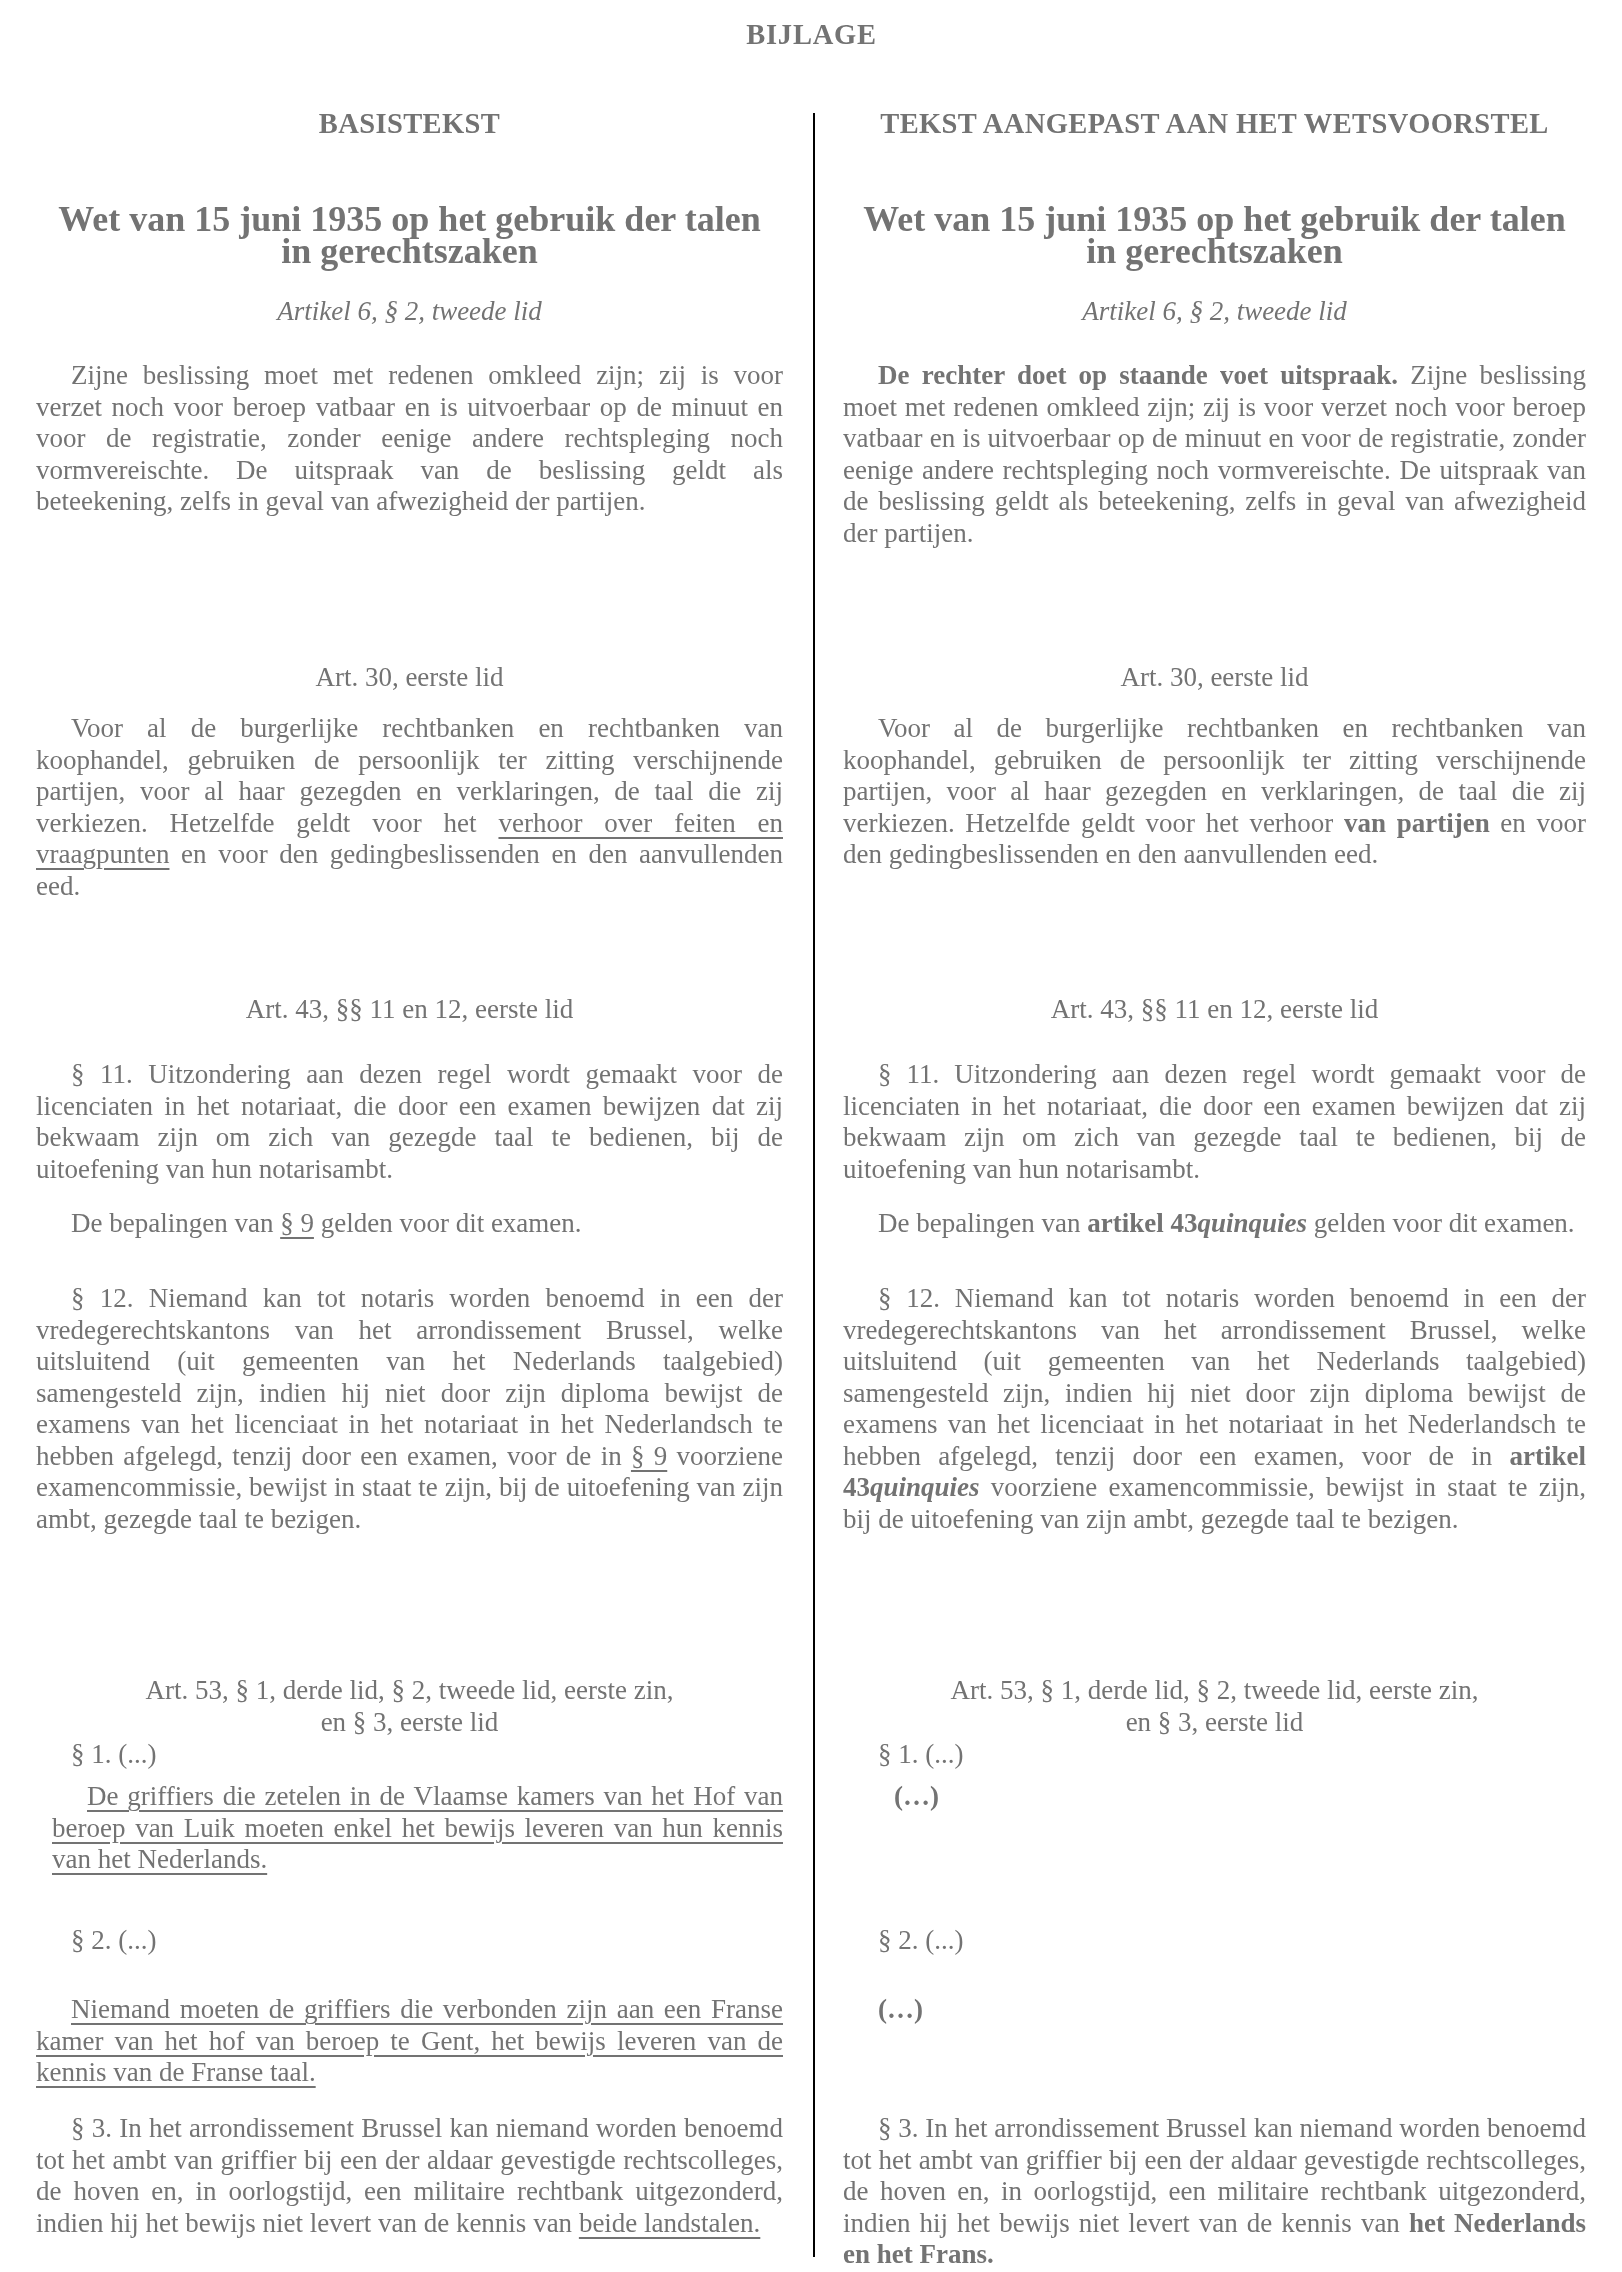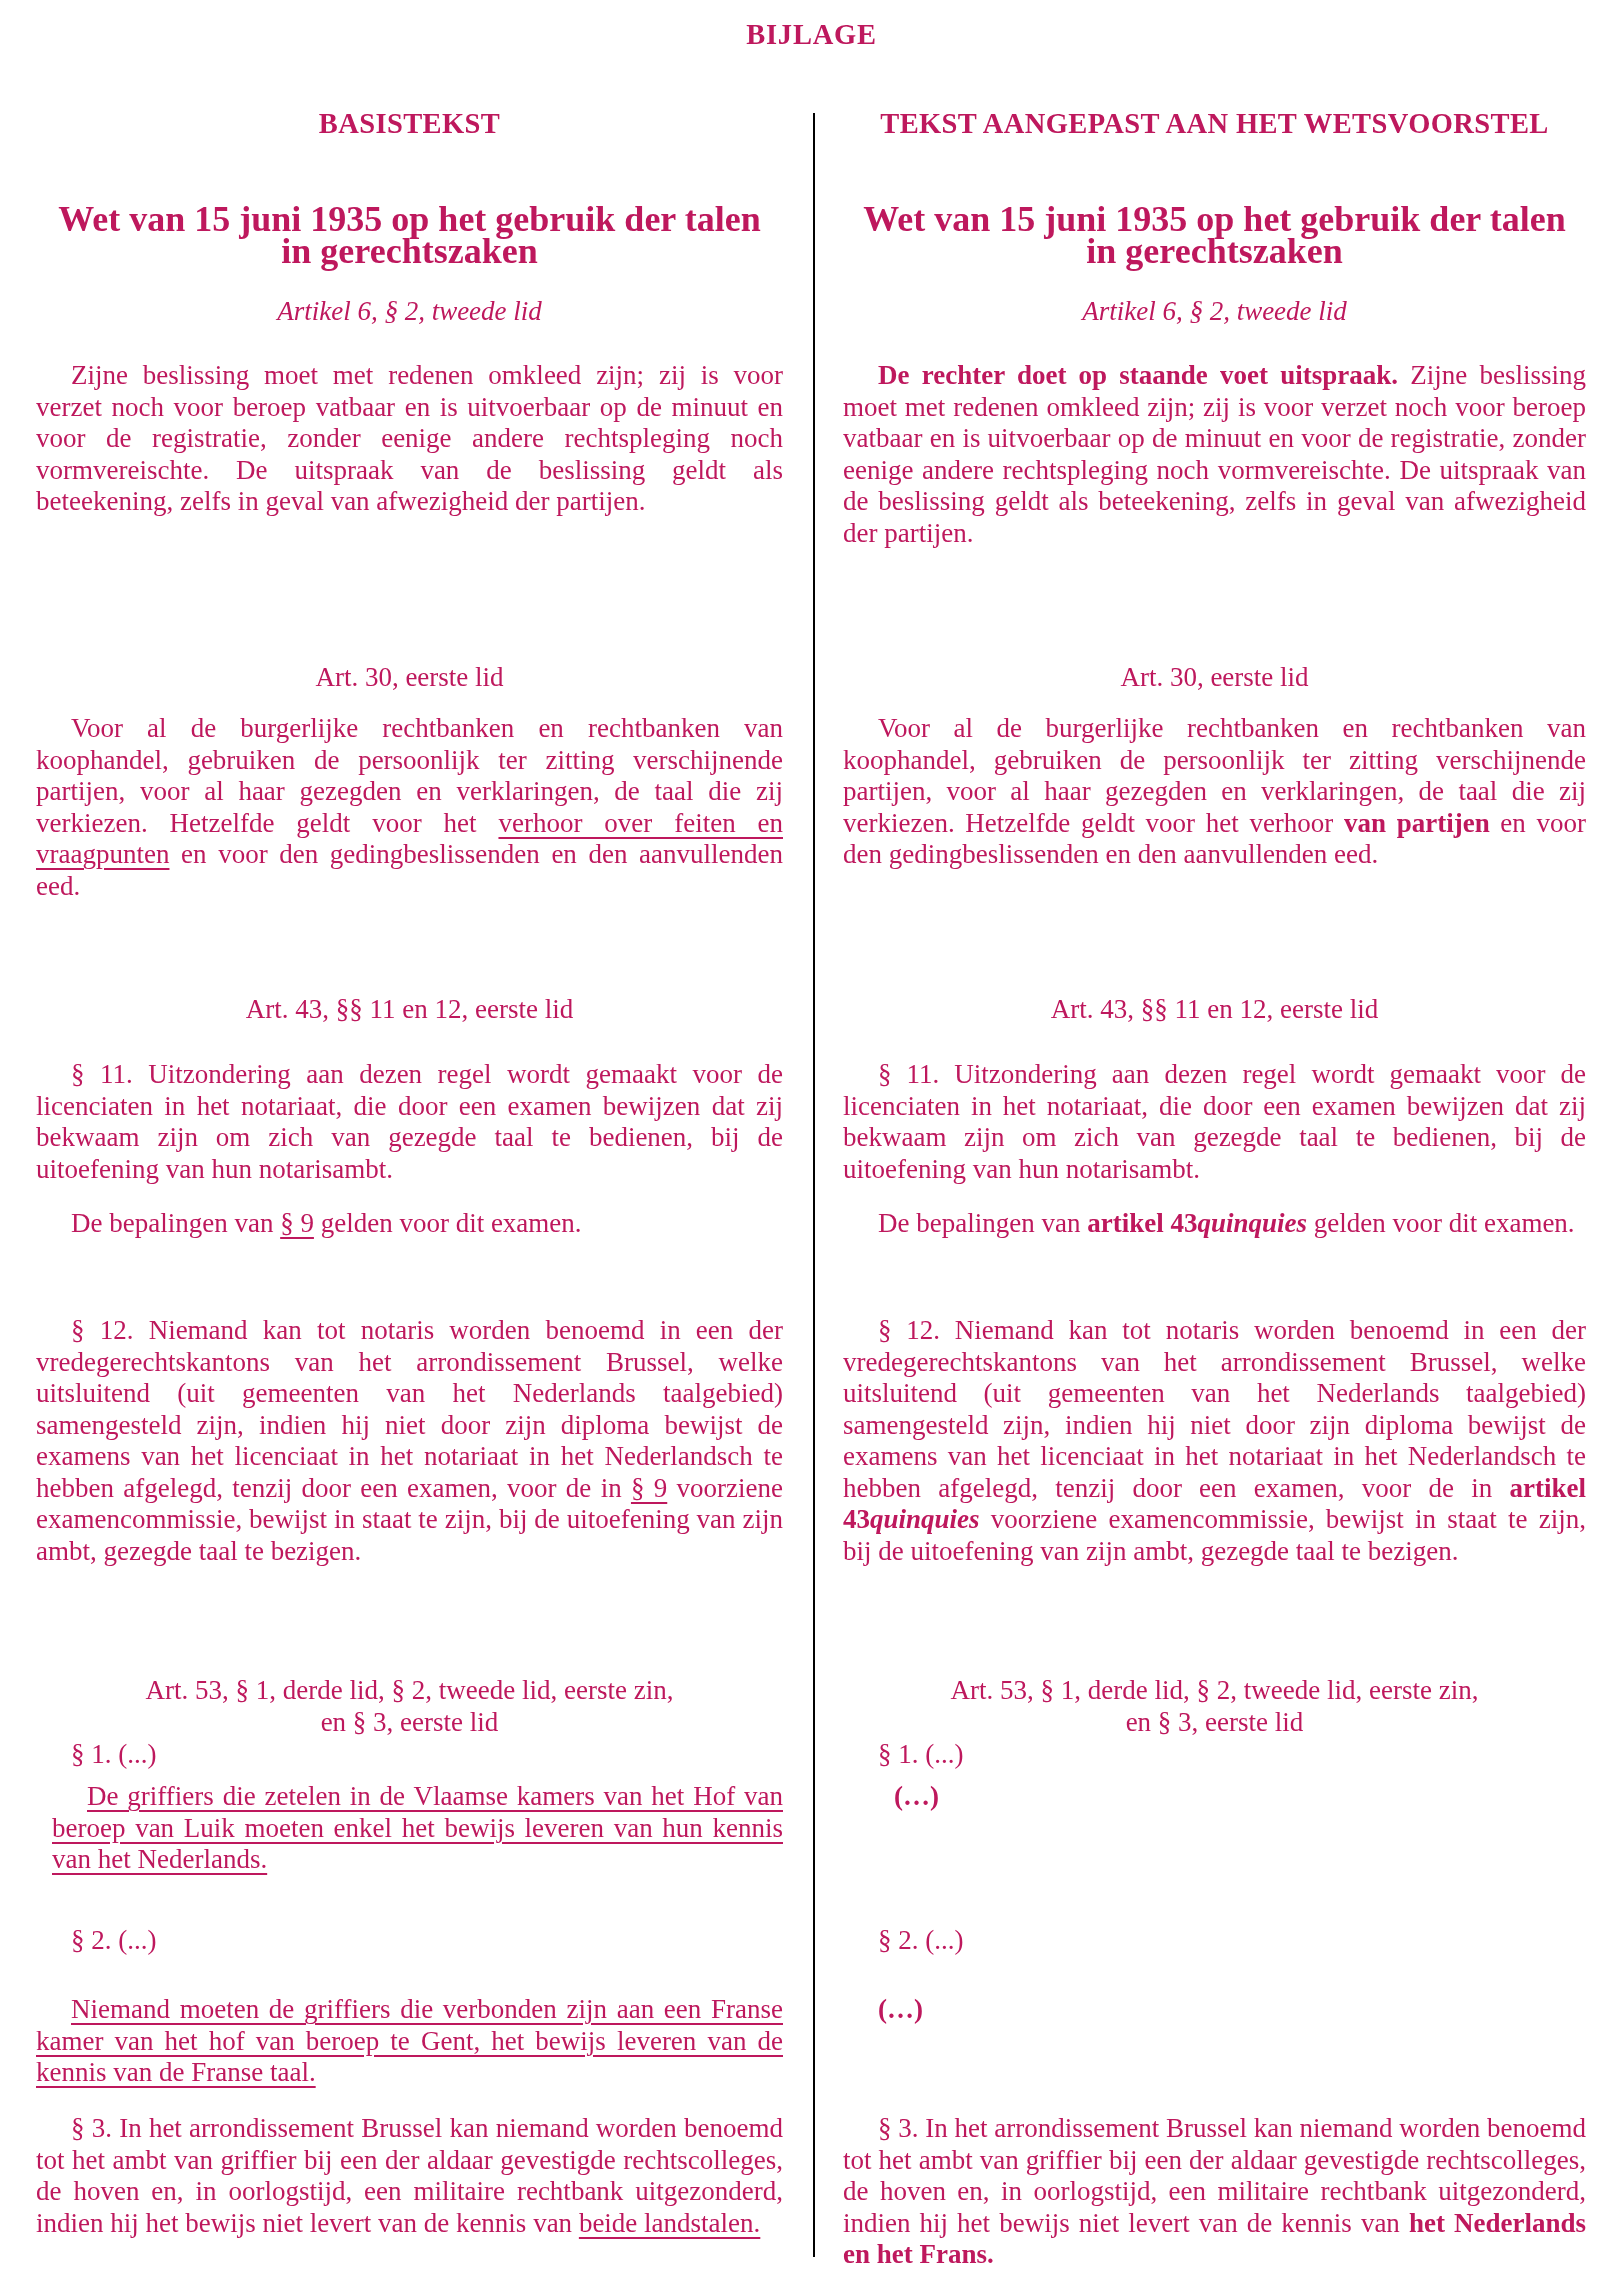--- a/index.html
+++ b/index.html
@@ -2,21 +2,21 @@
 <html style="font-size:12px"><head>
 <meta charset="utf-8">
 <style>
   html, body { margin: 0; padding: 0; background: #888; }
   .page {
     position: relative;
     width: 1623px;
     height: 2273px;
     margin: 0 auto;
     background: #ffffff;
-    color: #be185d;
+    color: #737373;
     font-family: "Liberation Serif", "DejaVu Serif", serif;
     overflow: hidden;
   }
   .page-title {
     position: absolute;
     top: 18px; left: 0; width: 100%;
     text-align: center;
     font-weight: bold;
     font-size: 28.5px;
     line-height: 33px;
@@ -71,21 +71,21 @@
 
   
   .pos-title   { top: 204px; }
   .pos-art6h   { top: 296px; font-style: italic; }
   .pos-art6p   { top: 360px; }
   .pos-art30h  { top: 662px; }
   .pos-art30p  { top: 713px; }
   .pos-art43h  { top: 994px; }
   .pos-par11   { top: 1059px; }
   .pos-bepal   { top: 1208px; }
-  .pos-par12   { top: 1315px; }
+  .pos-par12   { top: 1283px; }
   .pos-art53h  { top: 1651px; margin-top: 24px; }
   .pos-p1label { top: 1739px; }
   .pos-p1body  { top: 1781px; margin-left: 16px; }
   .pos-p2label { top: 1925px; }
   .pos-p2body  { top: 1994px; }
   .pos-par3    { top: 2113px; }
 </style>
 </head>
 <body>
 

